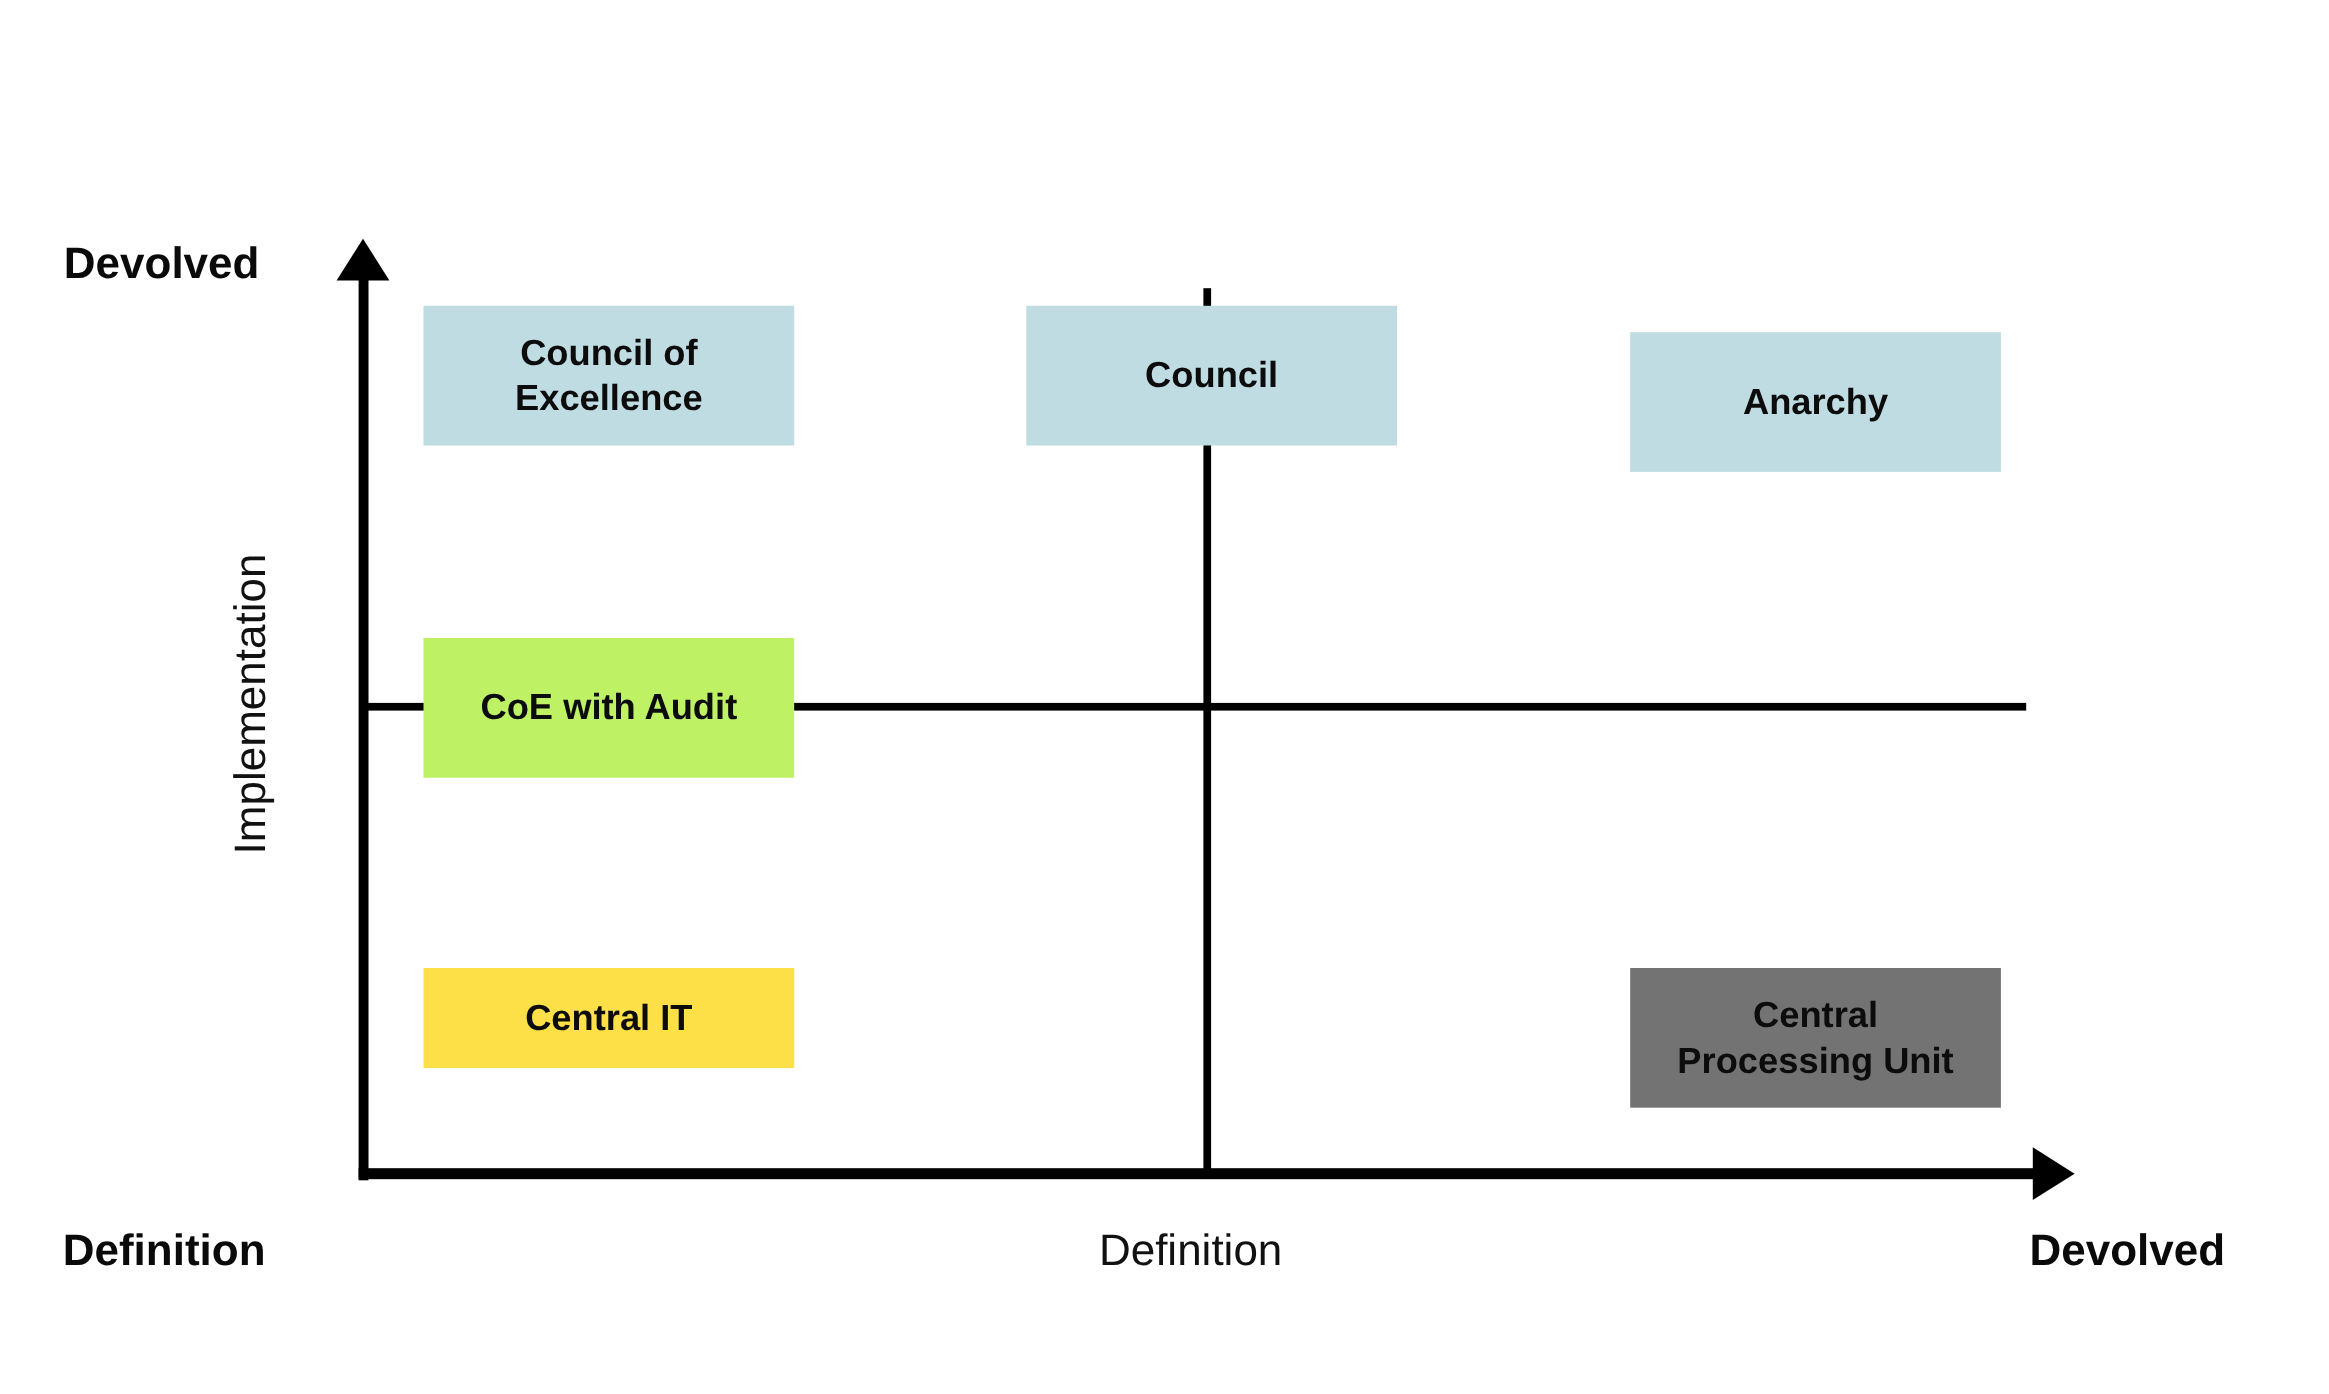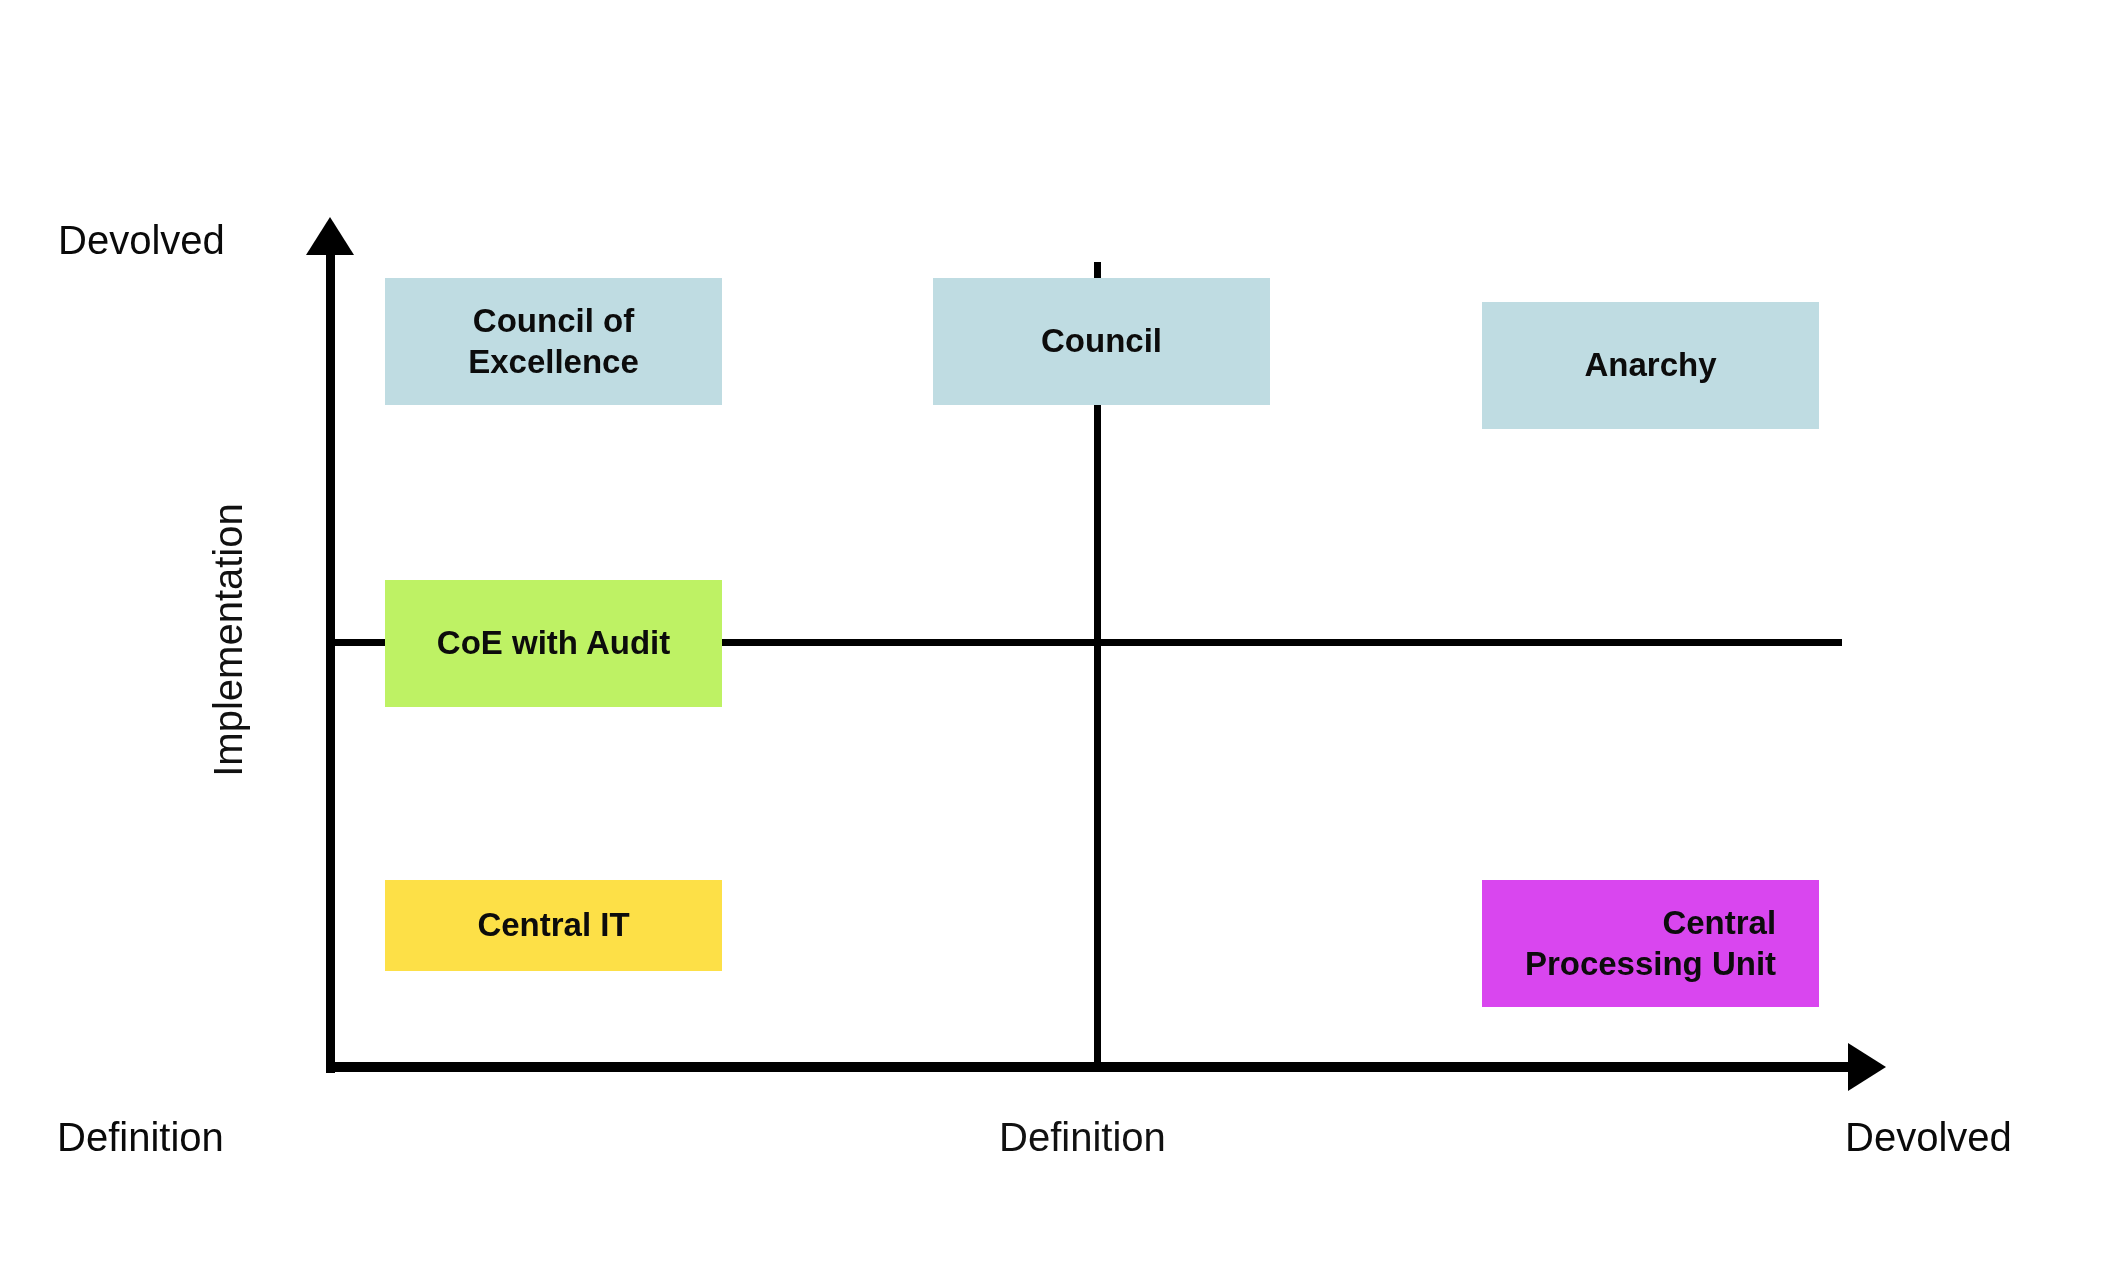--- a/index.html
+++ b/index.html
@@ -110,21 +110,21 @@
     color: #0c0c0c;
     box-sizing: border-box;
     padding: 0 8px;
     white-space: pre-line;
   }
 
   
   .axis-label-bold {
     position: absolute;
     font-family: "Liberation Sans", sans-serif;
-    font-weight: 400;
+    font-weight: 700;
     font-size: 40px;
     line-height: 1;
     color: #0a0a0a;
     white-space: nowrap;
   }
   .axis-name {
     position: absolute;
     font-family: "Liberation Sans", sans-serif;
     font-weight: 400;
     font-size: 40px;
@@ -158,21 +158,21 @@
   <div class="axis-line x-axis-shaft"></div>
   <div class="x-axis-head"></div>
 
   <div id="box-layer">
       <div class="model-box" style="left: 385px; top: 278px; width: 337px; height: 127px; background: rgb(191, 220, 226);">Council of
 Excellence</div>
       <div class="model-box" style="left: 933px; top: 278px; width: 337px; height: 127px; background: rgb(191, 220, 226);">Council</div>
       <div class="model-box" style="left: 1482px; top: 278px; width: 337px; height: 127px; background: rgb(191, 220, 226); margin-top: 24px;">Anarchy</div>
       <div class="model-box" style="left: 385px; top: 580px; width: 337px; height: 127px; background: #bef264;">CoE with Audit</div>
       <div class="model-box" style="left: 385px; top: 880px; width: 337px; height: 91px; background: #fde047;">Central IT</div>
-      <div class="model-box" style="left: 1482px; top: 880px; width: 337px; height: 127px; background: #d946ef; text-align: right;">Central
+      <div class="model-box" style="left: 1482px; top: 880px; width: 337px; height: 127px; background: #737373;">Central
 Processing Unit</div>
     </div>
 
   <div class="axis-label-bold" id="label-devolved-top">Devolved</div>
 
   <div class="axis-name" id="label-implementation">Implementation</div>
 
   <div class="axis-label-bold" id="label-centralized">Definition</div>
 
   <div class="axis-name" id="label-definition">Definition</div>

